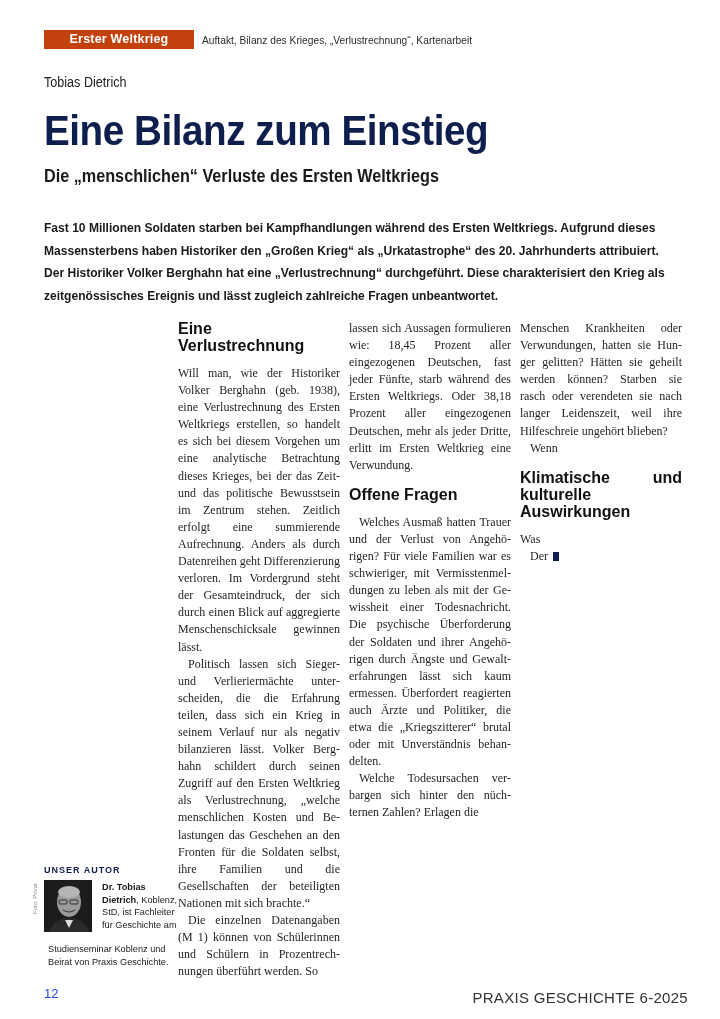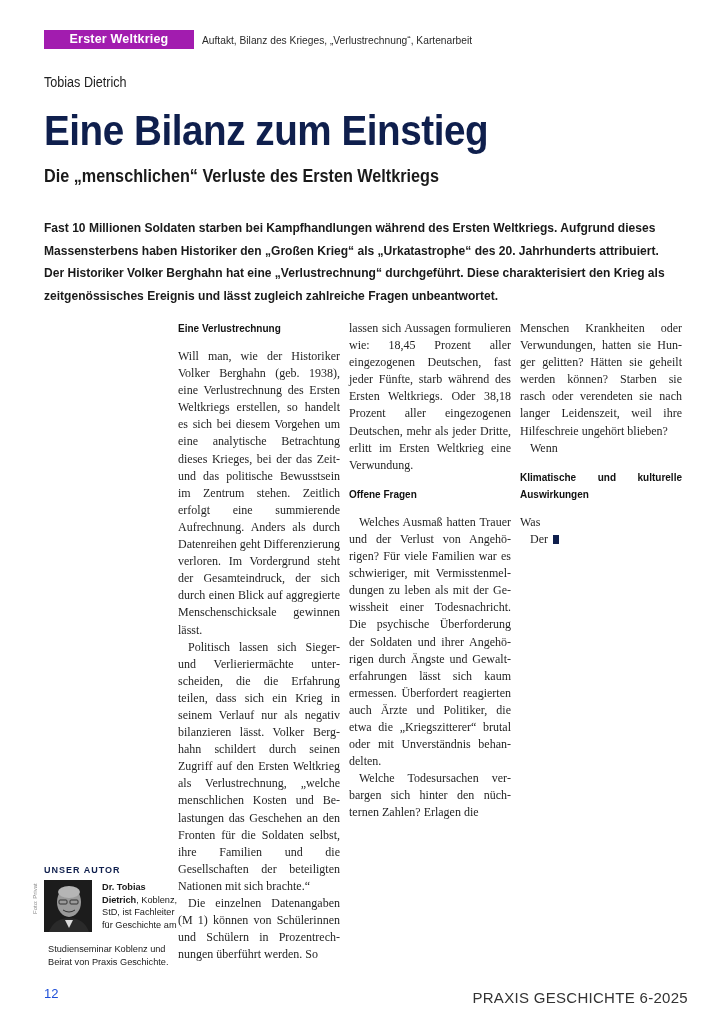--- a/index.html
+++ b/index.html
@@ -1,19 +1,19 @@
 <!DOCTYPE html>
 <html><head>
 <meta charset="utf-8">
 <style>
   * { box-sizing: border-box; margin: 0; padding: 0; }
   html, body { width: 720px; height: 1019px; background: #ffffff; overflow: hidden; }
   body { position: relative; font-family: "Liberation Serif", "DejaVu Serif", serif; color: #1f1f1f; }
 
-  .topic-bar { position: absolute; left: 44px; top: 30px; width: 150px; height: 19px; background: #a21caf;
+  .topic-bar { position: absolute; left: 44px; top: 30px; width: 150px; height: 19px; background: #c2410c;
                color: #fff; font-family: "Liberation Sans", sans-serif; font-weight: bold; font-size: 12.5px;
                line-height: 19px; text-align: center; letter-spacing: 0.2px; }
   .topic-keywords { position: absolute; left: 202px; top: 31px; font-family: "Liberation Sans", sans-serif;
                     font-size: 11px; line-height: 18px; color: #2a2a2a; transform: scaleX(0.93); transform-origin: left; }
   .author-line { position: absolute; left: 44px; top: 74px; font-family: "Liberation Sans", sans-serif;
                  font-size: 14px; color: #222; transform: scaleX(0.9); transform-origin: left; }
   .headline { position: absolute; left: 44px; top: 106px; font-family: "Liberation Sans", sans-serif;
               font-weight: bold; font-size: 42px; line-height: 50px; color: #0f1f4d; letter-spacing: -0.5px;
               transform: scaleX(0.92); transform-origin: left; white-space: nowrap; }
   .subheadline { position: absolute; left: 44px; top: 164px; font-family: "Liberation Sans", sans-serif;
@@ -23,21 +23,21 @@
           font-weight: bold; font-size: 13.4px; line-height: 22.5px; color: #1a1a1a;
           transform: scaleX(0.9); transform-origin: left; }
 
   .col { position: absolute; top: 320px; width: 162px; font-size: 12px; line-height: 17.1px; text-align: justify;
          hyphens: manual; }
   .col1 { left: 178px; }
   .col2 { left: 349px; }
   .col3 { left: 520px; }
   .col p { text-indent: 0; }
   .col p.indent { text-indent: 10px; }
-  .col h3 { font-family: "Liberation Sans", sans-serif; font-weight: bold; font-size: 10px; line-height: 17px;
+  .col h3 { font-family: "Liberation Sans", sans-serif; font-weight: bold; font-size: 16px; line-height: 17px;
             color: #111; margin-bottom: 11px; }
   .col h3.later { margin-top: 12px; }
   .endmark { display: inline-block; width: 6px; height: 9px; background: #0f1f4d; vertical-align: -1px; margin-left: 2px; }
 
   .author-box { position: absolute; left: 44px; top: 864px; width: 128px; font-family: "Liberation Sans", sans-serif; }
   .author-box-title { font-size: 9px; font-weight: bold; letter-spacing: 1px; color: #0f1f4d; line-height: 12px; }
   .photo-credit { position: absolute; left: -12px; top: 20px; font-size: 6px; color: #888; transform: rotate(-90deg);
                   transform-origin: left top; white-space: nowrap; top: 50px; }
   .author-photo { position: absolute; left: 0; top: 16px; width: 48px; height: 52px; background: #222;
                   overflow: hidden; }

